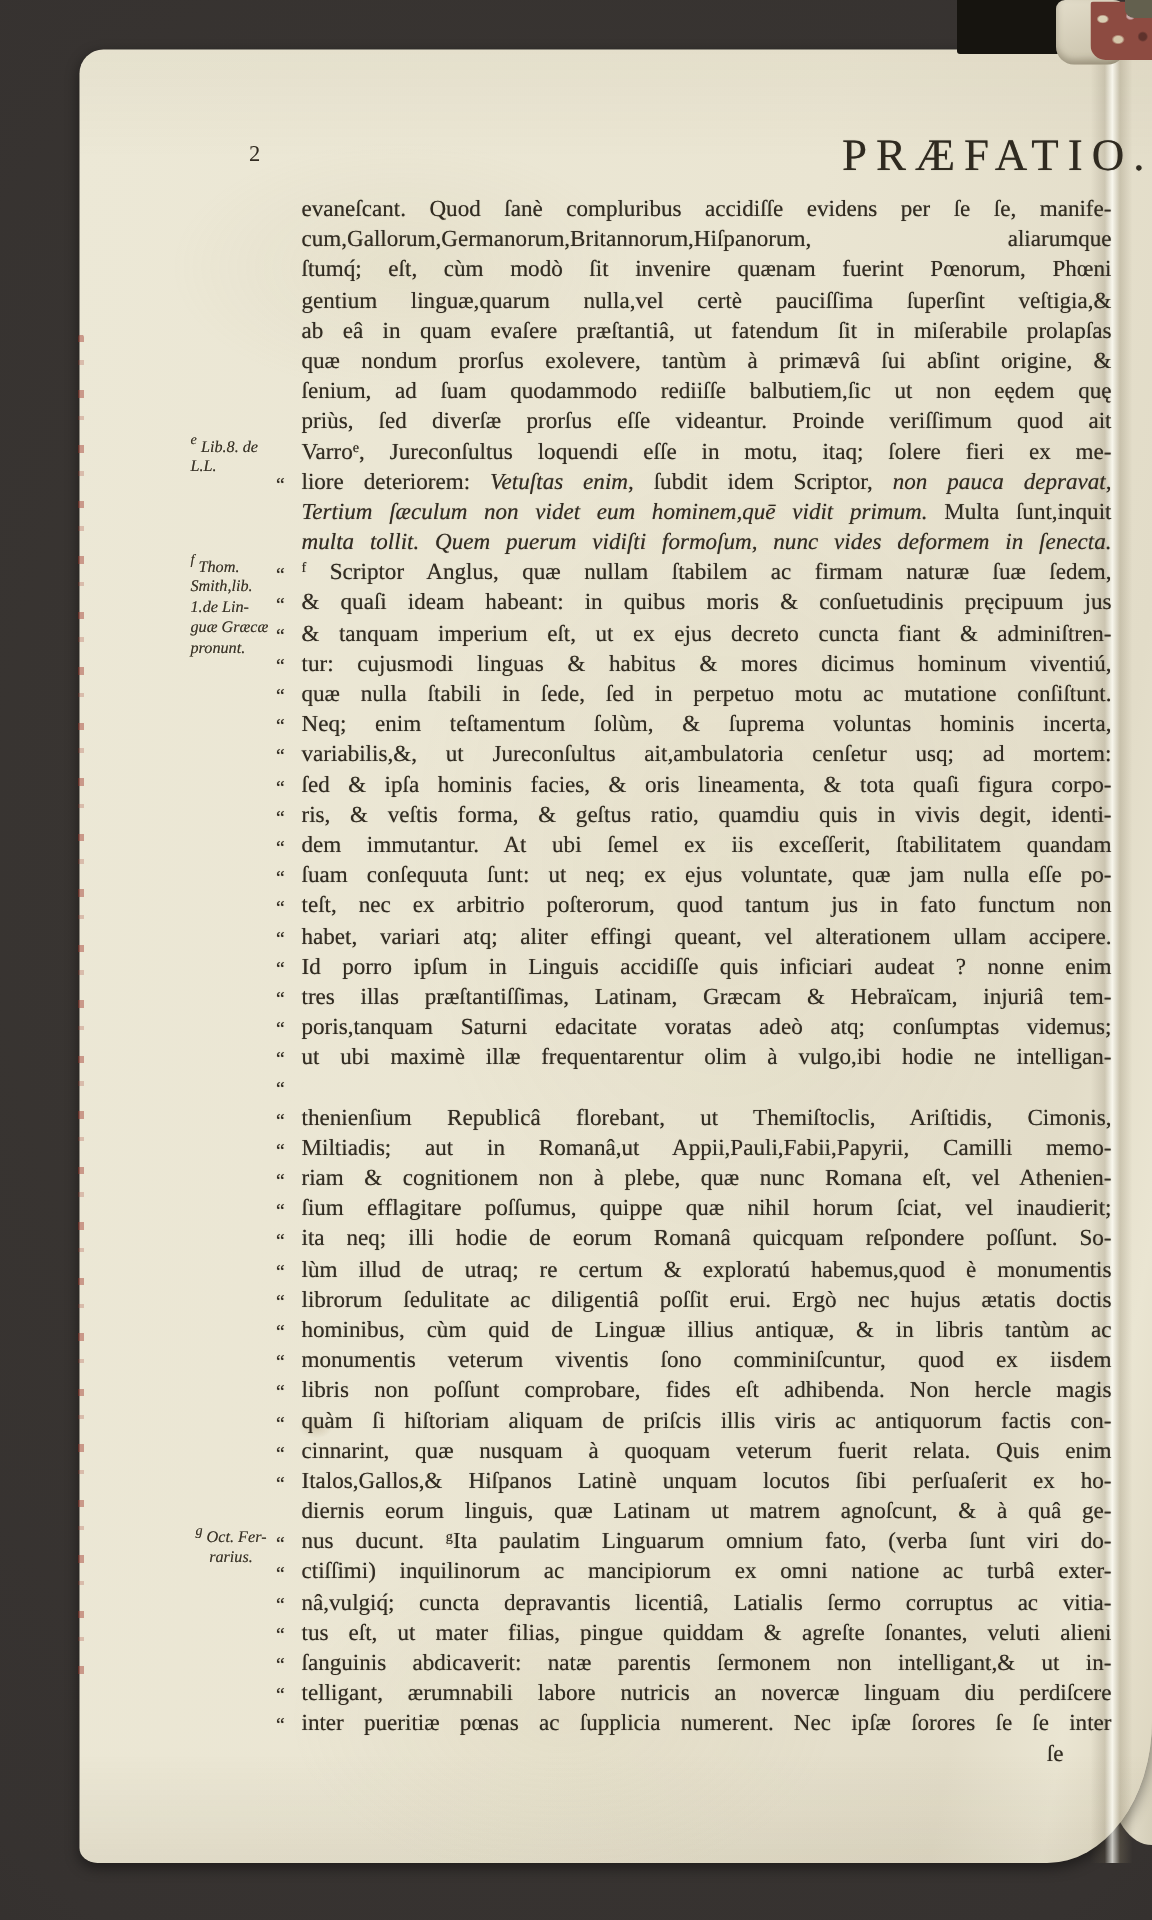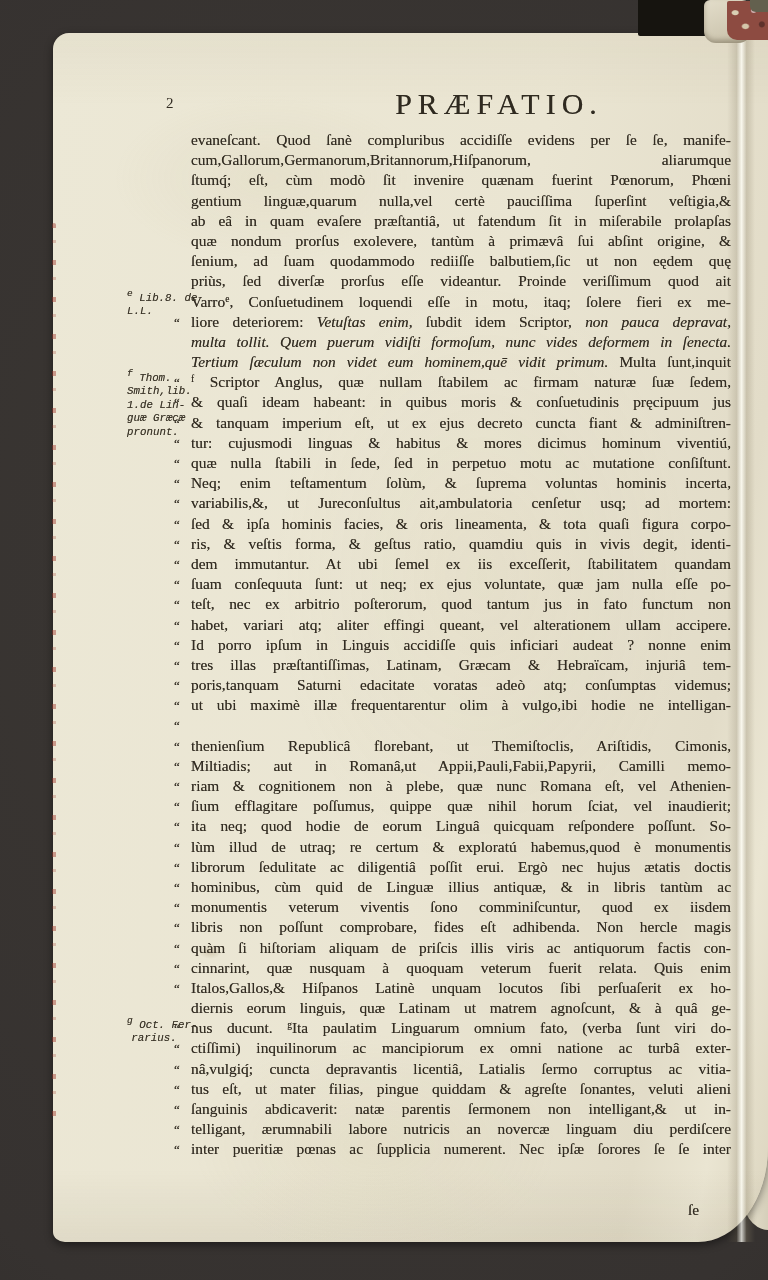--- a/index.html
+++ b/index.html
@@ -48,35 +48,35 @@
       radial-gradient(7px 5px at 20% 30%, #d9cfb4 0 40%, rgba(0,0,0,0) 60%),
       radial-gradient(6px 5px at 65% 25%, #caa  0 35%, rgba(0,0,0,0) 55%),
       radial-gradient(8px 6px at 45% 65%, #d4c6aa 0 35%, rgba(0,0,0,0) 55%),
       radial-gradient(6px 6px at 85% 60%, #5e322c 0 40%, rgba(0,0,0,0) 60%),
       #8d4b41;
     border-radius:2px 0 0 10px;}
   .spine-tip{position:absolute;left:750px;top:0;width:18px;height:12px;z-index:5;
     background:#63604e;border-radius:0 0 0 6px;}
   
   .pagenum{position:absolute;left:113px;top:62px;font-size:15px;color:#322c22;}
-  .title{position:absolute;left:172px;top:50px;width:540px;margin:4px;text-align:center;
+  .title{position:absolute;left:172px;top:50px;width:540px;margin:4px;text-align:right;
     font-size:30px;font-weight:normal;letter-spacing:6px;color:#2f2a20;
     text-shadow:0 0 .5px rgba(47,42,32,.6);}
-  .textblock{position:absolute;left:138px;top:97px;width:540px;
+  .textblock{position:absolute;left:148px;top:97px;width:540px;
     color:#322c22;font-size:15.4px;line-height:20.2px;
     text-shadow:0 0 .5px rgba(50,44,34,.65);}
   .line{position:relative;height:20.2px;white-space:nowrap;
     text-align:justify;text-align-last:justify;}
-  .line.right{text-align-last:right;padding-right:32px;margin-top:40px;}
+  .line.right{text-align-last:right;padding-right:32px;}
   .qm{position:absolute;left:-17px;top:1px;font-size:13px;letter-spacing:-1.5px;}
   .line sup, .note sup{font-size:9.5px;line-height:0;vertical-align:5px;}
   .it{font-style:italic;}
   .note{position:absolute;left:74px;width:54px;font-style:italic;
     font-size:10.8px;line-height:13.4px;color:#3a3428;
-    text-shadow:0 0 .4px rgba(58,52,40,.6);font-family:Liberation Mono, monospace;}
+    text-shadow:0 0 .4px rgba(58,52,40,.6);}
   .nline{white-space:nowrap;}
 </style>
 </head>
 <body>
 
 <div class="backdrop"></div>
 
 <div class="next-page"></div>
 
 <div class="page">
@@ -86,24 +86,24 @@
   <h1 class="title">PRÆFATIO.</h1>
   <div class="textblock" id="textblock">
       <div class="line"><span>evaneſcant.  Quod ſanè compluribus accidiſſe evidens per ſe ſe, manife-</span></div>
       <div class="line"><span>cum,Gallorum,Germanorum,Britannorum,Hiſpanorum, aliarumque</span></div>
       <div class="line"><span>ſtumq́; eſt, cùm modò ſit invenire quænam fuerint Pœnorum, Phœni</span></div>
       <div class="line"><span>gentium linguæ,quarum nulla,vel certè pauciſſima ſuperſint veſtigia,&amp;</span></div>
       <div class="line"><span>ab eâ in quam evaſere præſtantiâ, ut fatendum ſit in miſerabile prolapſas</span></div>
       <div class="line"><span>quæ nondum prorſus exolevere, tantùm à primævâ ſui abſint origine, &amp;</span></div>
       <div class="line"><span>ſenium, ad ſuam quodammodo rediiſſe balbutiem,ſic ut non eędem quę</span></div>
       <div class="line"><span>priùs, ſed diverſæ prorſus eſſe videantur.  Proinde veriſſimum quod ait</span></div>
-      <div class="line"><span>Varro</span><sup>e</sup><span>, Conſuetudinem loquendi eſſe in motu, itaq; ſolere fieri ex me-</span></div>
+      <div class="line"><span>Varro</span><sup>e</sup><span>, Jureconſultus loquendi eſſe in motu, itaq; ſolere fieri ex me-</span></div>
       <div class="line"><span class="qm">“</span><span>liore deteriorem: </span><span class="it">Vetuſtas enim,</span><span> ſubdit idem Scriptor, </span><span class="it">non pauca depravat,</span></div>
+      <div class="line"><span class="it">Tertium ſæculum non videt eum hominem,quē vidit primum.</span><span> Multa ſunt,inquit</span></div>
       <div class="line"><span class="it">multa tollit.  Quem puerum vidiſti formoſum, nunc vides deformem in ſenecta.</span></div>
-      <div class="line"><span class="it">Tertium ſæculum non videt eum hominem,quē vidit primum.</span><span> Multa ſunt,inquit</span></div>
       <div class="line"><span class="qm">“</span><sup>f</sup><span> Scriptor Anglus, quæ nullam ſtabilem ac firmam naturæ ſuæ ſedem,</span></div>
       <div class="line"><span class="qm">“</span><span>&amp; quaſi ideam habeant: in quibus moris &amp; conſuetudinis pręcipuum jus</span></div>
       <div class="line"><span class="qm">“</span><span>&amp; tanquam imperium eſt, ut ex ejus decreto cuncta fiant &amp; adminiſtren-</span></div>
       <div class="line"><span class="qm">“</span><span>tur: cujusmodi linguas &amp; habitus &amp; mores dicimus hominum viventiú,</span></div>
       <div class="line"><span class="qm">“</span><span>quæ nulla ſtabili in ſede, ſed in perpetuo motu ac mutatione conſiſtunt.</span></div>
       <div class="line"><span class="qm">“</span><span>Neq; enim teſtamentum ſolùm, &amp; ſuprema voluntas hominis incerta,</span></div>
       <div class="line"><span class="qm">“</span><span>variabilis,&amp;, ut Jureconſultus ait,ambulatoria cenſetur usq; ad mortem:</span></div>
       <div class="line"><span class="qm">“</span><span>ſed &amp; ipſa hominis facies, &amp; oris lineamenta, &amp; tota quaſi figura corpo-</span></div>
       <div class="line"><span class="qm">“</span><span>ris, &amp; veſtis forma, &amp; geſtus ratio, quamdiu quis in vivis degit, identi-</span></div>
       <div class="line"><span class="qm">“</span><span>dem immutantur.  At ubi ſemel ex iis exceſſerit, ſtabilitatem quandam</span></div>
@@ -112,21 +112,21 @@
       <div class="line"><span class="qm">“</span><span>habet, variari atq; aliter effingi queant, vel alterationem ullam accipere.</span></div>
       <div class="line"><span class="qm">“</span><span>Id porro ipſum in Linguis accidiſſe quis inficiari audeat ?  nonne enim</span></div>
       <div class="line"><span class="qm">“</span><span>tres illas præſtantiſſimas, Latinam, Græcam &amp; Hebraïcam, injuriâ tem-</span></div>
       <div class="line"><span class="qm">“</span><span>poris,tanquam Saturni edacitate voratas adeò atq; conſumptas videmus;</span></div>
       <div class="line"><span class="qm">“</span><span>ut ubi maximè illæ frequentarentur olim à vulgo,ibi hodie ne intelligan-</span></div>
       <div class="line"><span class="qm">“</span></div>
       <div class="line"><span class="qm">“</span><span>thenienſium Republicâ florebant, ut Themiſtoclis, Ariſtidis, Cimonis,</span></div>
       <div class="line"><span class="qm">“</span><span>Miltiadis; aut in Romanâ,ut Appii,Pauli,Fabii,Papyrii, Camilli memo-</span></div>
       <div class="line"><span class="qm">“</span><span>riam &amp; cognitionem non à plebe, quæ nunc Romana eſt, vel Athenien-</span></div>
       <div class="line"><span class="qm">“</span><span>ſium efflagitare poſſumus, quippe quæ nihil horum ſciat, vel inaudierit;</span></div>
-      <div class="line"><span class="qm">“</span><span>ita neq; quod hodie de eorum Linguâ quicquam reſpondere poſſunt.  So-</span></div>
+      <div class="line"><span class="qm">“</span><span>ita neq; illi hodie de eorum Romanâ quicquam reſpondere poſſunt.  So-</span></div>
       <div class="line"><span class="qm">“</span><span>lùm illud de utraq; re certum &amp; exploratú habemus,quod è monumentis</span></div>
       <div class="line"><span class="qm">“</span><span>librorum ſedulitate ac diligentiâ poſſit erui. Ergò nec hujus ætatis doctis</span></div>
       <div class="line"><span class="qm">“</span><span>hominibus, cùm quid de Linguæ illius antiquæ, &amp; in libris tantùm ac</span></div>
       <div class="line"><span class="qm">“</span><span>monumentis veterum viventis ſono comminiſcuntur, quod ex iisdem</span></div>
       <div class="line"><span class="qm">“</span><span>libris non poſſunt comprobare, fides eſt adhibenda.  Non hercle magis</span></div>
       <div class="line"><span class="qm">“</span><span>quàm ſi hiſtoriam aliquam de priſcis illis viris ac antiquorum factis con-</span></div>
       <div class="line"><span class="qm">“</span><span>cinnarint, quæ nusquam à quoquam veterum fuerit relata.  Quis enim</span></div>
       <div class="line"><span class="qm">“</span><span>Italos,Gallos,&amp; Hiſpanos Latinè unquam locutos ſibi perſuaſerit ex ho-</span></div>
       <div class="line"><span>diernis eorum linguis, quæ Latinam ut matrem agnoſcunt, &amp; à quâ ge-</span></div>
       <div class="line"><span class="qm">“</span><span>nus ducunt. </span><sup>g</sup><span>Ita paulatim Linguarum omnium fato, (verba ſunt viri do-</span></div>

